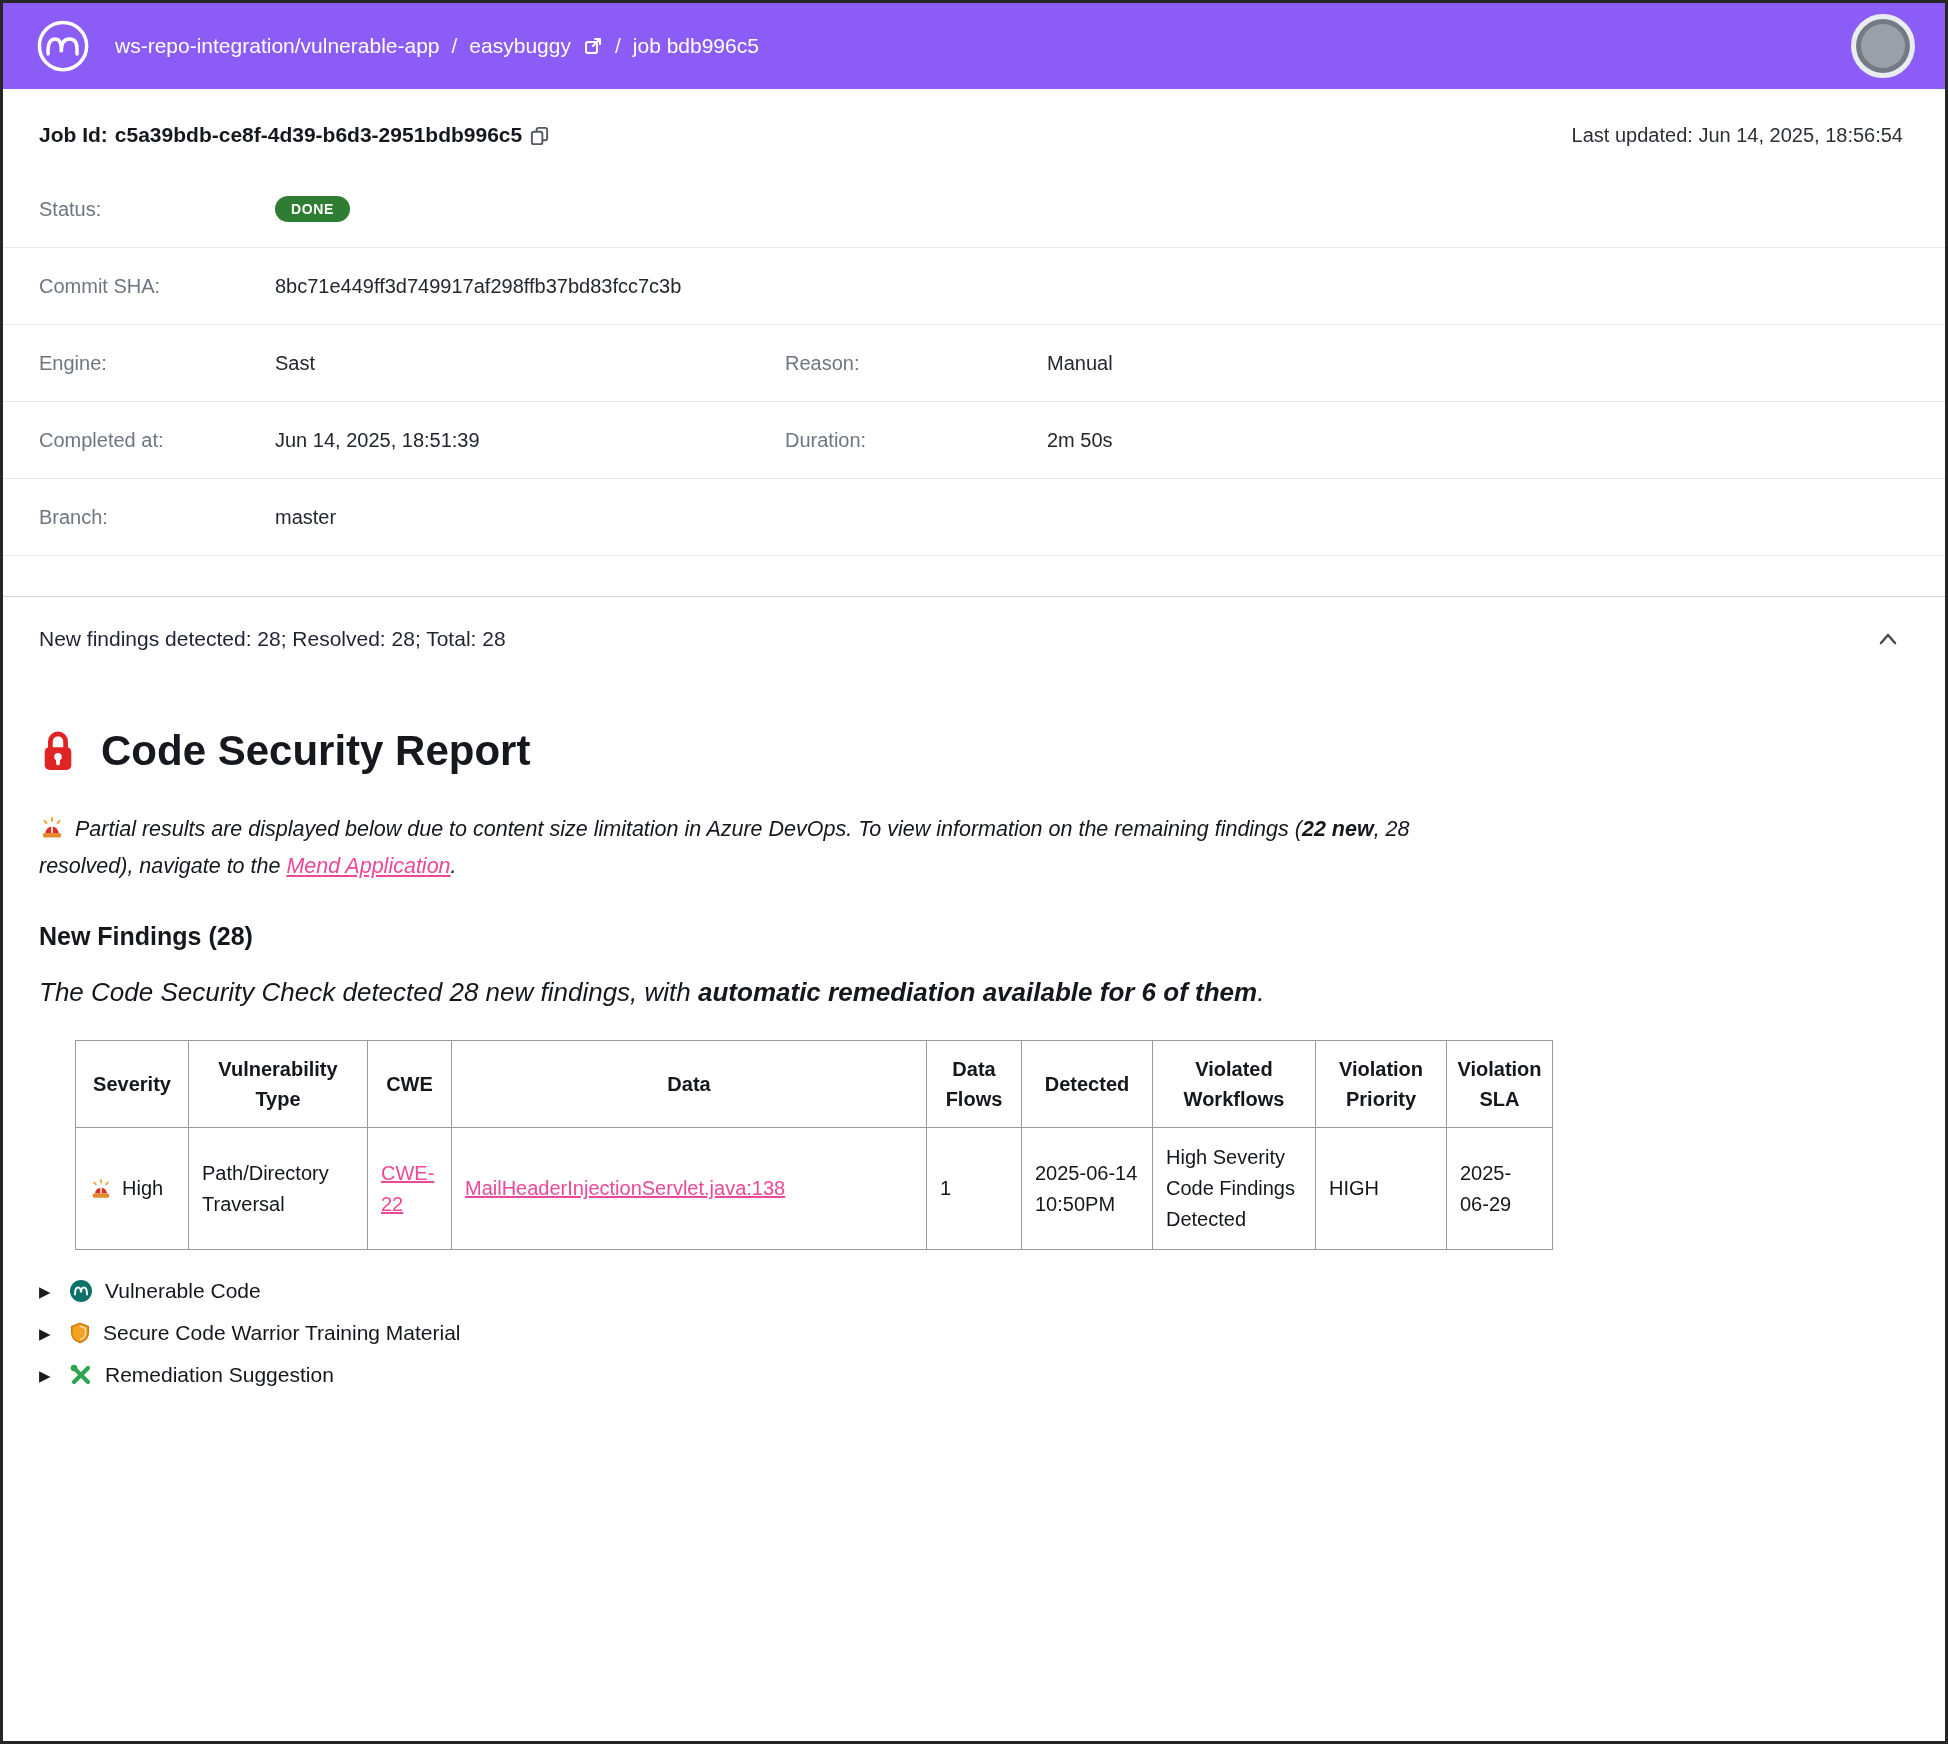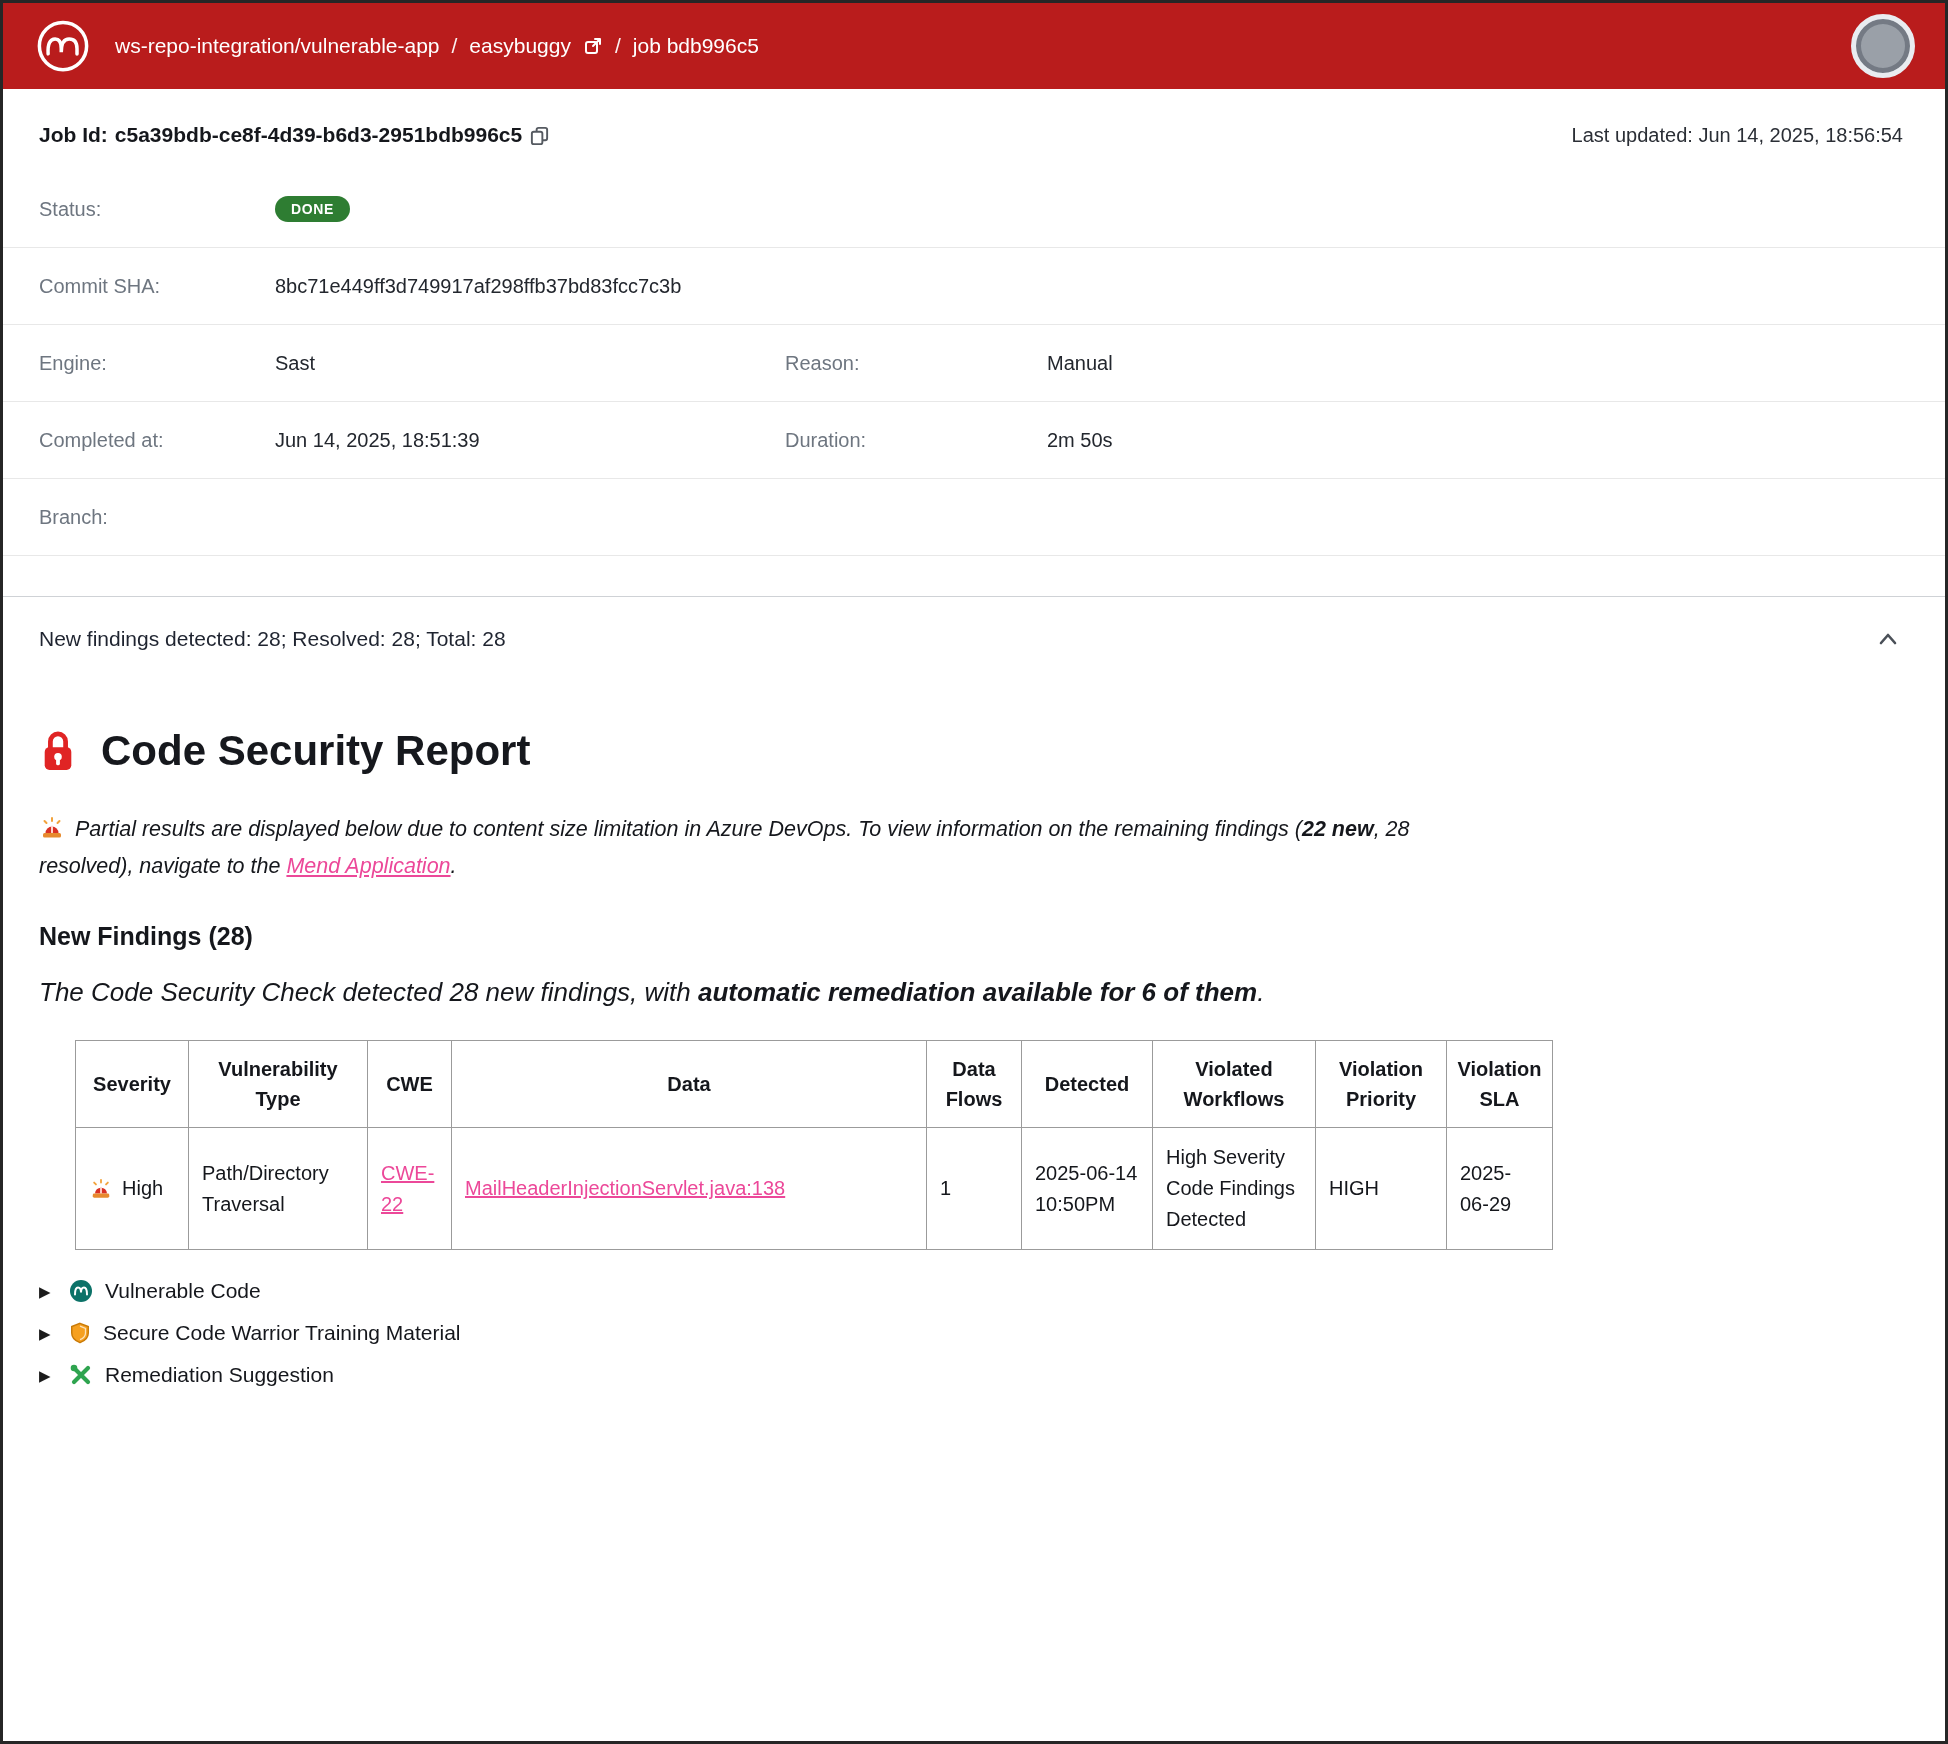--- a/index.html
+++ b/index.html
@@ -1,20 +1,20 @@
 <!DOCTYPE html>
 <html><head>
 <meta charset="utf-8">
 <style>
   html,body{margin:0;padding:0;background:#ffffff;}
   body{font-family:"Liberation Sans","DejaVu Sans",sans-serif;color:#1f2430;}
   .page{width:1948px;height:1744px;box-sizing:border-box;border:3px solid #262626;background:#fff;overflow:hidden;}
 
   
-  .navbar{height:86px;background:#b91c1c;display:flex;align-items:center;padding:0 30px 0 32px;box-sizing:border-box;gap:24px;}
+  .navbar{height:86px;background:#8b5cf6;display:flex;align-items:center;padding:0 30px 0 32px;box-sizing:border-box;gap:24px;}
   .logo{display:flex;align-items:center;}
   .breadcrumb{display:flex;align-items:center;gap:12px;color:#ffffff;font-size:21px;white-space:nowrap;}
   .breadcrumb .crumb{cursor:pointer;}
   .crumb-sep{opacity:.95;}
   .avatar{margin-left:auto;width:54px;height:54px;border-radius:50%;border:5px solid #e9ecf0;background:#9aa0a8;box-shadow:inset 0 0 0 5px #747a84;cursor:pointer;}
 
   
   .job-head{display:flex;justify-content:space-between;align-items:center;padding:34px 42px 24px 36px;}
   .job-id{font-size:21px;font-weight:700;color:#15171c;display:flex;align-items:center;gap:7px;}
   .copy-btn{display:inline-flex;cursor:pointer;}
@@ -113,20 +113,21 @@
         <span class="fvalue">Manual</span>
       </div>
       <div class="frow">
         <span class="flabel">Completed at:</span>
         <span class="fvalue">Jun 14, 2025, 18:51:39</span>
         <span class="flabel">Duration:</span>
         <span class="fvalue">2m 50s</span>
       </div>
       <div class="frow">
         <span class="flabel">Branch:</span>
+        <span class="fvalue" style="grid-column:2 / -1">master</span>
       </div>
     </div>
 
     <div class="summary">
       <span>New findings detected: 28; Resolved: 28; Total: 28</span>
       <span class="collapse-btn">
         <svg width="22" height="18" viewBox="0 0 22 18">
           <path d="M4 13 L11 5 L18 13" fill="none" stroke="#4a5058" stroke-width="2.6" stroke-linecap="round" stroke-linejoin="round"></path>
         </svg>
       </span>

